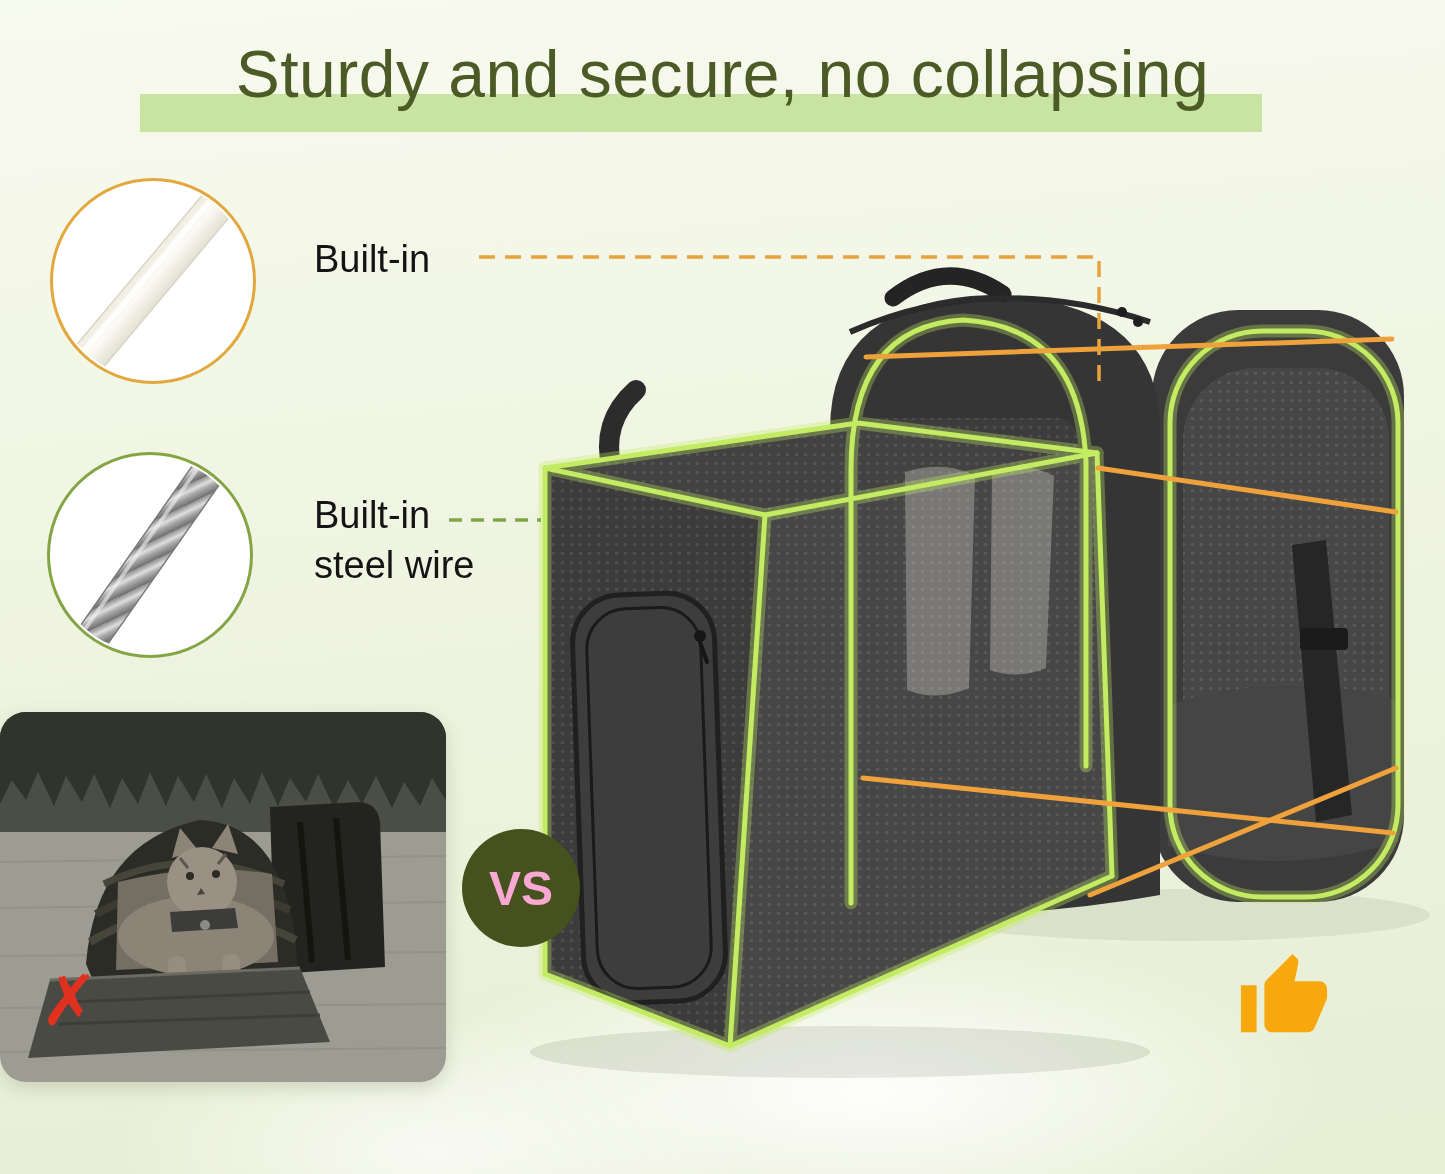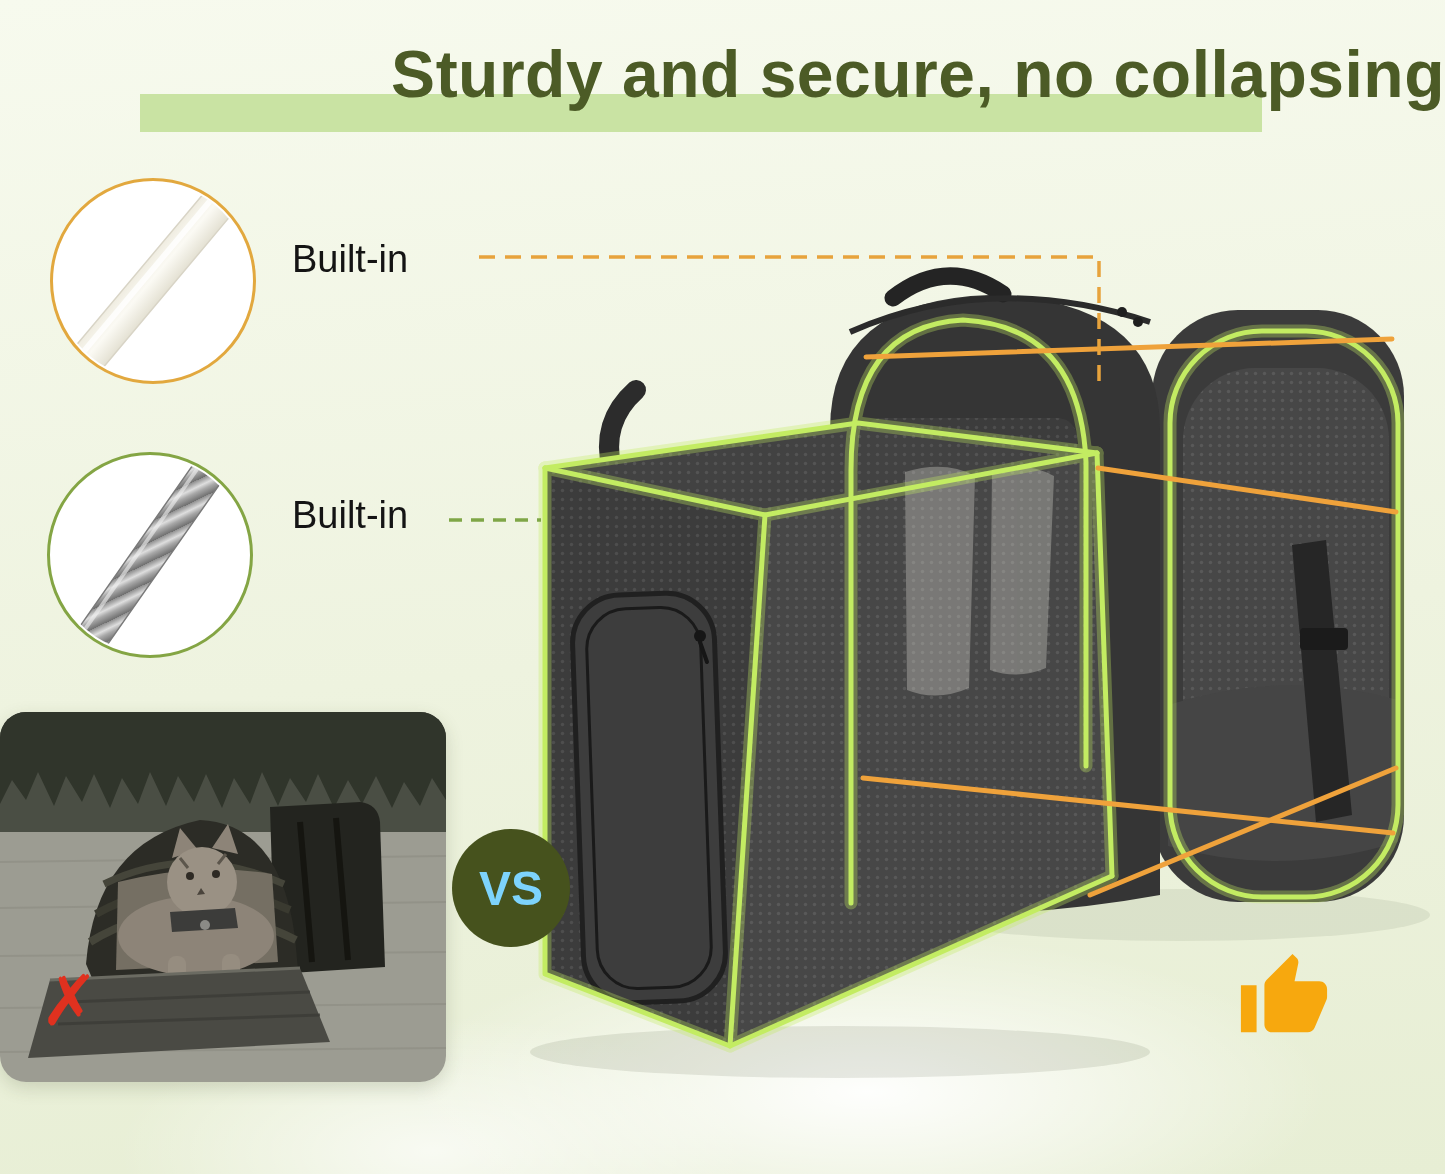--- a/index.html
+++ b/index.html
@@ -7,42 +7,42 @@
     position:relative;width:1445px;height:1174px;overflow:hidden;
     font-family:"Liberation Sans",sans-serif;
     background:
       radial-gradient(ellipse 640px 220px at 60% 93%, rgba(255,255,255,.95), rgba(255,255,255,0) 72%),
       radial-gradient(ellipse 420px 180px at 30% 98%, rgba(255,255,255,.7), rgba(255,255,255,0) 75%),
       linear-gradient(175deg,#f7faee 0%,#eef3df 55%,#e7eed4 100%);
   }
   
   .title-highlight{position:absolute;left:140px;top:94px;width:1122px;height:38px;background:#c9e3a3;z-index:4;}
   h1.title{
-    position:absolute;left:0;top:36px;width:100%;margin:0;text-align:right;
-    font-size:66px;font-weight:700;color:#4c5b26;letter-spacing:.5px;white-space:nowrap;z-index:5;
+    position:absolute;left:0;top:36px;width:100%;margin:0;text-align:center;
+    font-size:66px;font-weight:400;color:#4c5b26;letter-spacing:.5px;white-space:nowrap;z-index:5;
   }
   
   .circle{position:absolute;width:206px;height:206px;border-radius:50%;background:#fff;box-sizing:border-box;z-index:5;overflow:hidden;}
   .circle-rod{left:50px;top:178px;border:3px solid #e2a83e;}
   .circle-wire{left:47px;top:452px;border:3px solid #84a544;}
   .circle svg{display:block;width:100%;height:100%;}
   .callout-label{position:absolute;font-size:38px;line-height:50px;color:#141414;z-index:5;}
   .label-rod{left:292px;top:234px;}
   .label-wire{left:292px;top:490px;}
-  .callout-label span{display:block;}
+  .callout-label span{display:block;margin-left:22px;}
   
   .illustration{position:absolute;left:0;top:0;width:1445px;height:1174px;z-index:2;}
   
   .photo{position:absolute;left:0;top:712px;width:446px;height:370px;border-radius:26px;overflow:hidden;z-index:3;box-shadow:0 6px 18px rgba(60,70,40,.18);}
   .photo svg{display:block;width:100%;height:100%;}
   .x-mark{position:absolute;left:40px;top:966px;font-size:70px;font-weight:700;color:#e0311f;z-index:4;font-family:"DejaVu Sans",sans-serif;line-height:1;}
   
   .vs-badge{
-    position:absolute;left:452px;top:829px;width:118px;height:118px;border-radius:50%;
-    background:#46521d;color:#7dd3fc;font-size:48px;font-weight:700;
+    position:absolute;left:462px;top:829px;width:118px;height:118px;border-radius:50%;
+    background:#46521d;color:#f9a8d4;font-size:48px;font-weight:700;
     display:flex;align-items:center;justify-content:center;z-index:4;
   }
   .thumb{position:absolute;left:1237px;top:950px;width:94px;height:94px;z-index:3;}
   .thumb svg{display:block;width:100%;height:100%;}
 </style>
 </head>
 <body>
 
 <div class="canvas">
 
@@ -179,20 +179,21 @@
       <g clip-path="url(#clipWire)">
         <g transform="rotate(35 103 103)">
           <rect x="86" y="-30" width="34" height="270" fill="url(#wireTwist)" stroke="#7a7a7a" stroke-width="1.5"></rect>
           <rect x="90" y="-30" width="4" height="270" fill="#f2f2f2" opacity="0.6"></rect>
         </g>
       </g>
     </svg>
   </div>
   <div class="callout-label label-wire">
     <span>Built-in</span>
+    <span>steel wire</span>
   </div>
 
   <div class="photo">
     <svg viewBox="0 0 446 370">
       <rect width="446" height="370" fill="#9c9c92"></rect>
       <rect width="446" height="120" fill="#4a4e44"></rect>
       <path d="M0 0 H446 V88 L432 66 L420 94 L404 70 L392 96 L376 64 L362 92 L348 68 L334 96 L318 62 L306 90 L290 66 L278 94 L262 60 L250 92 L234 66 L222 96 L206 62 L194 90 L178 64 L166 94 L150 60 L138 92 L122 66 L110 96 L94 62 L82 90 L66 64 L54 94 L38 60 L26 88 L12 68 L0 92 Z" fill="#30352b"></path>
       <g stroke="#8f8e84" stroke-width="2" opacity="0.7">
         <line x1="0" y1="150" x2="446" y2="144"></line>
           <line x1="0" y1="196" x2="446" y2="190"></line>

